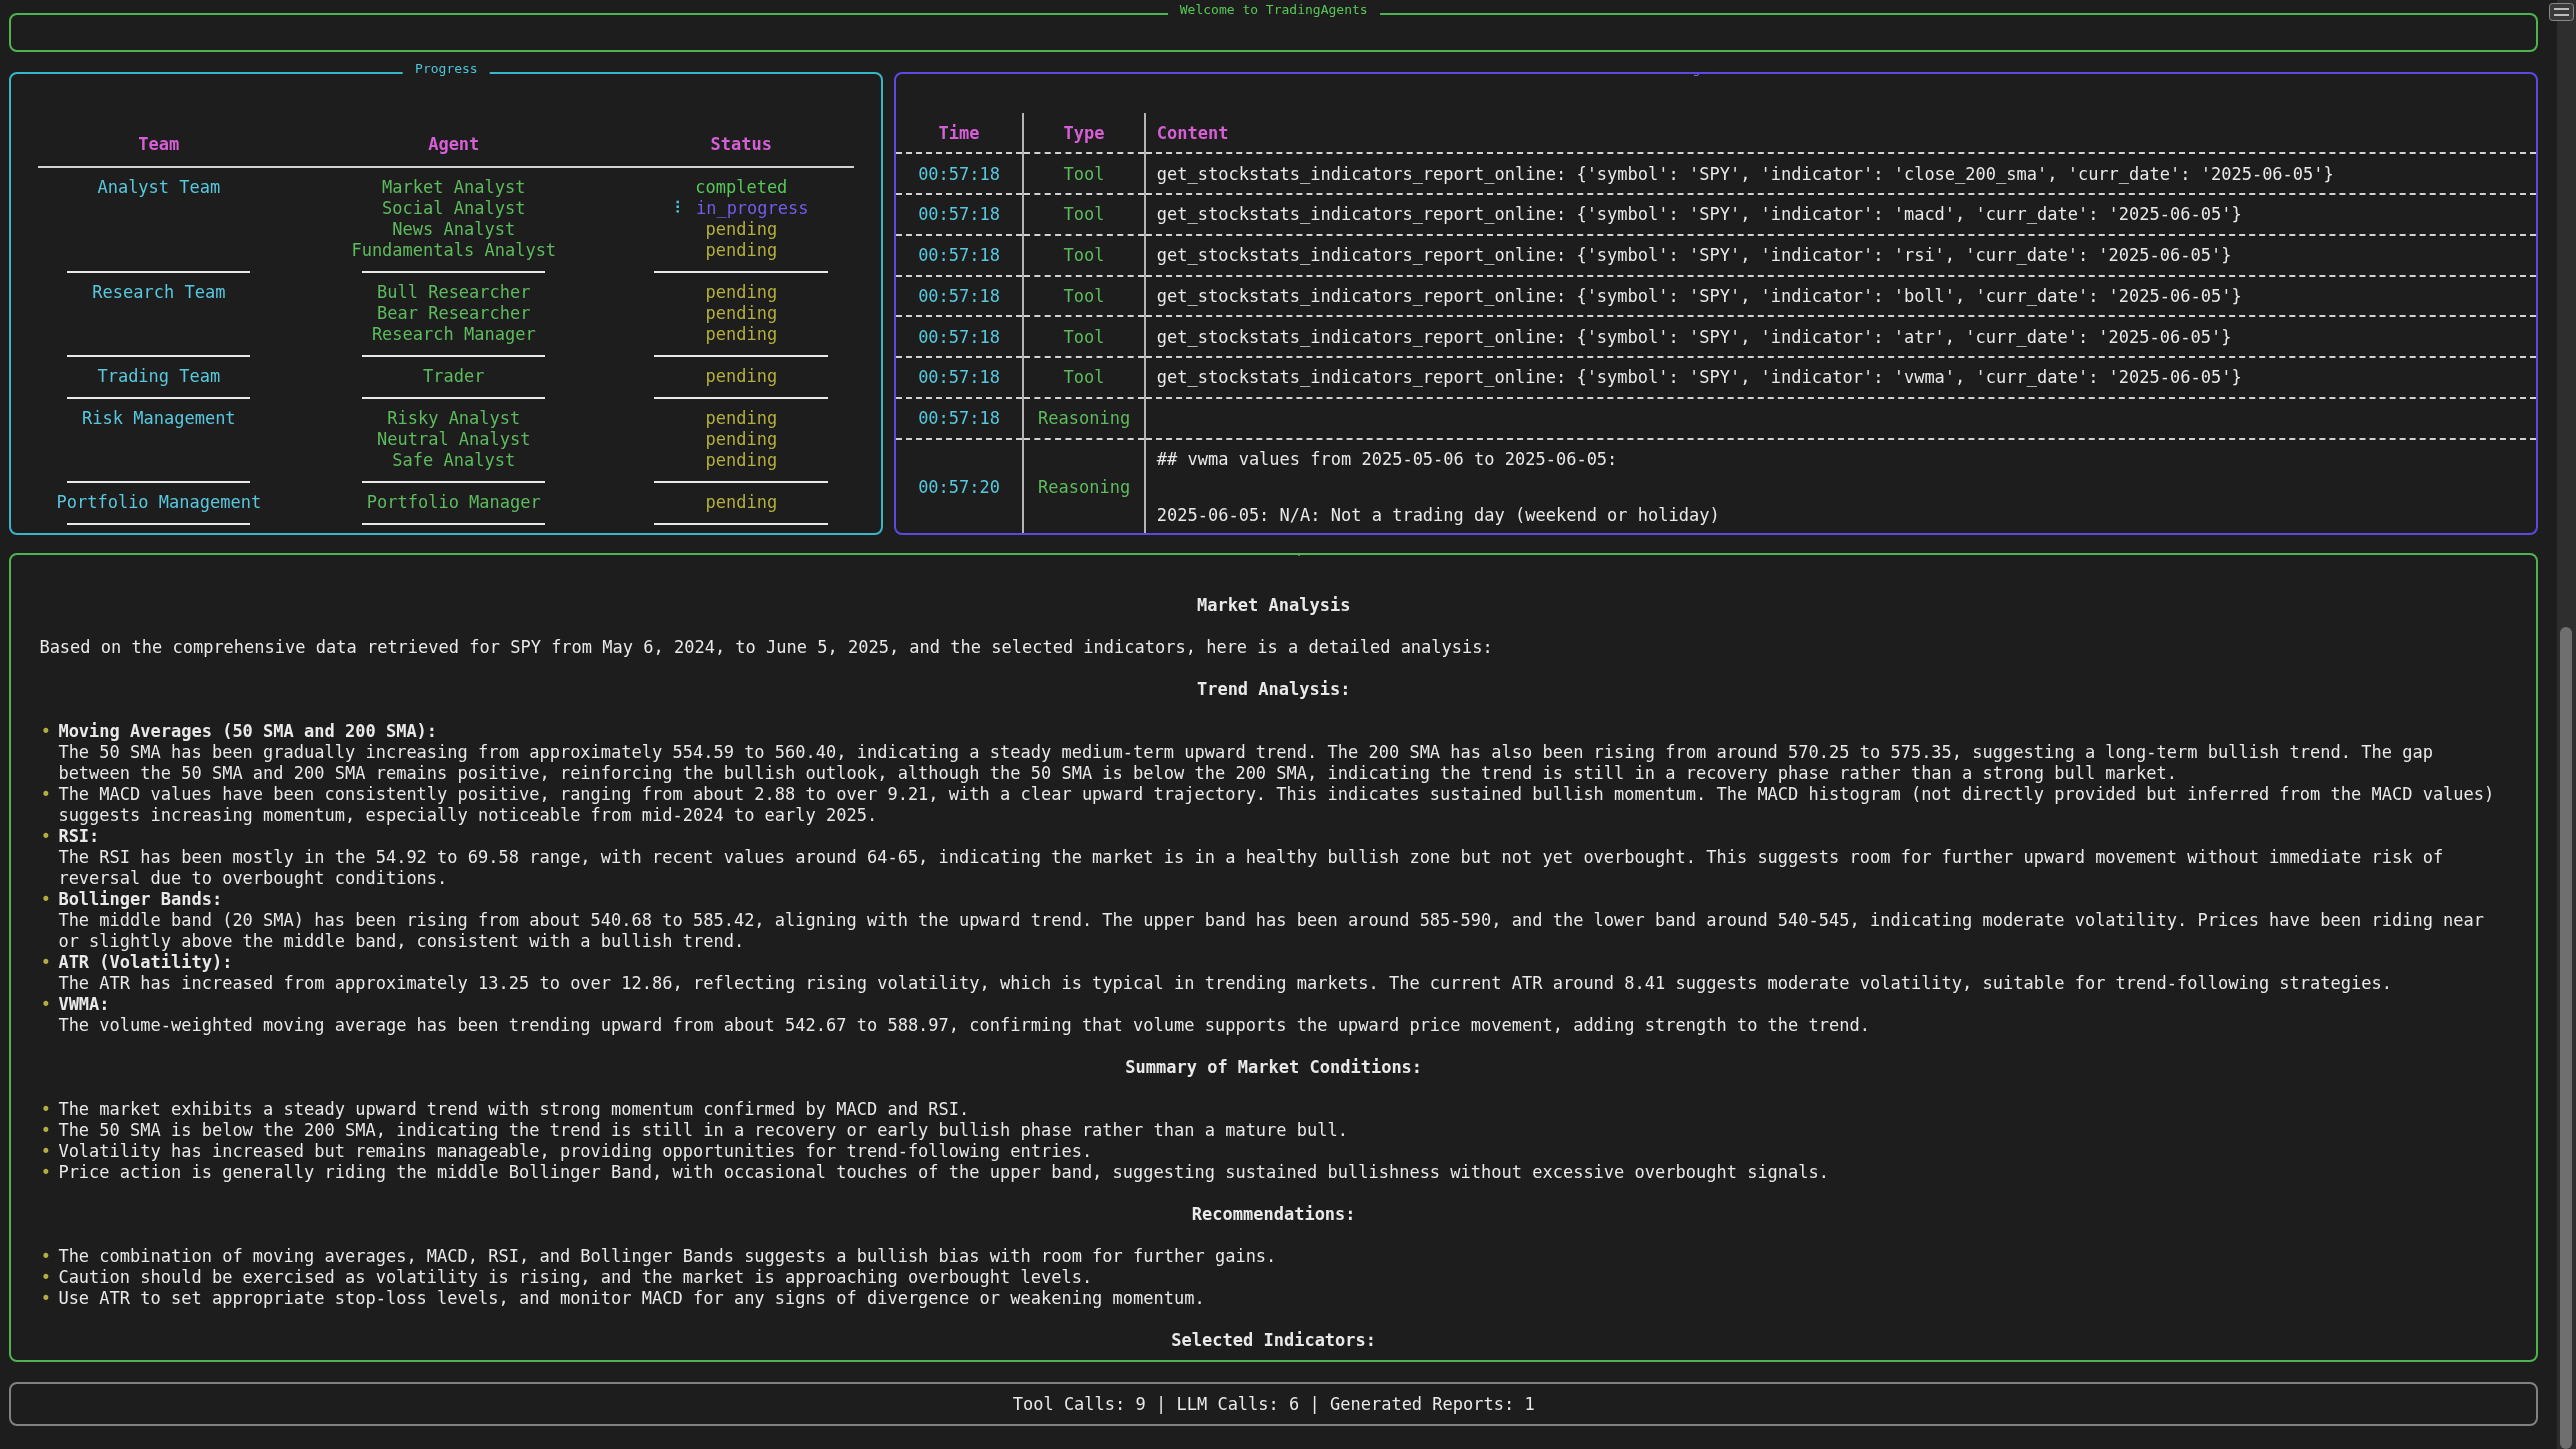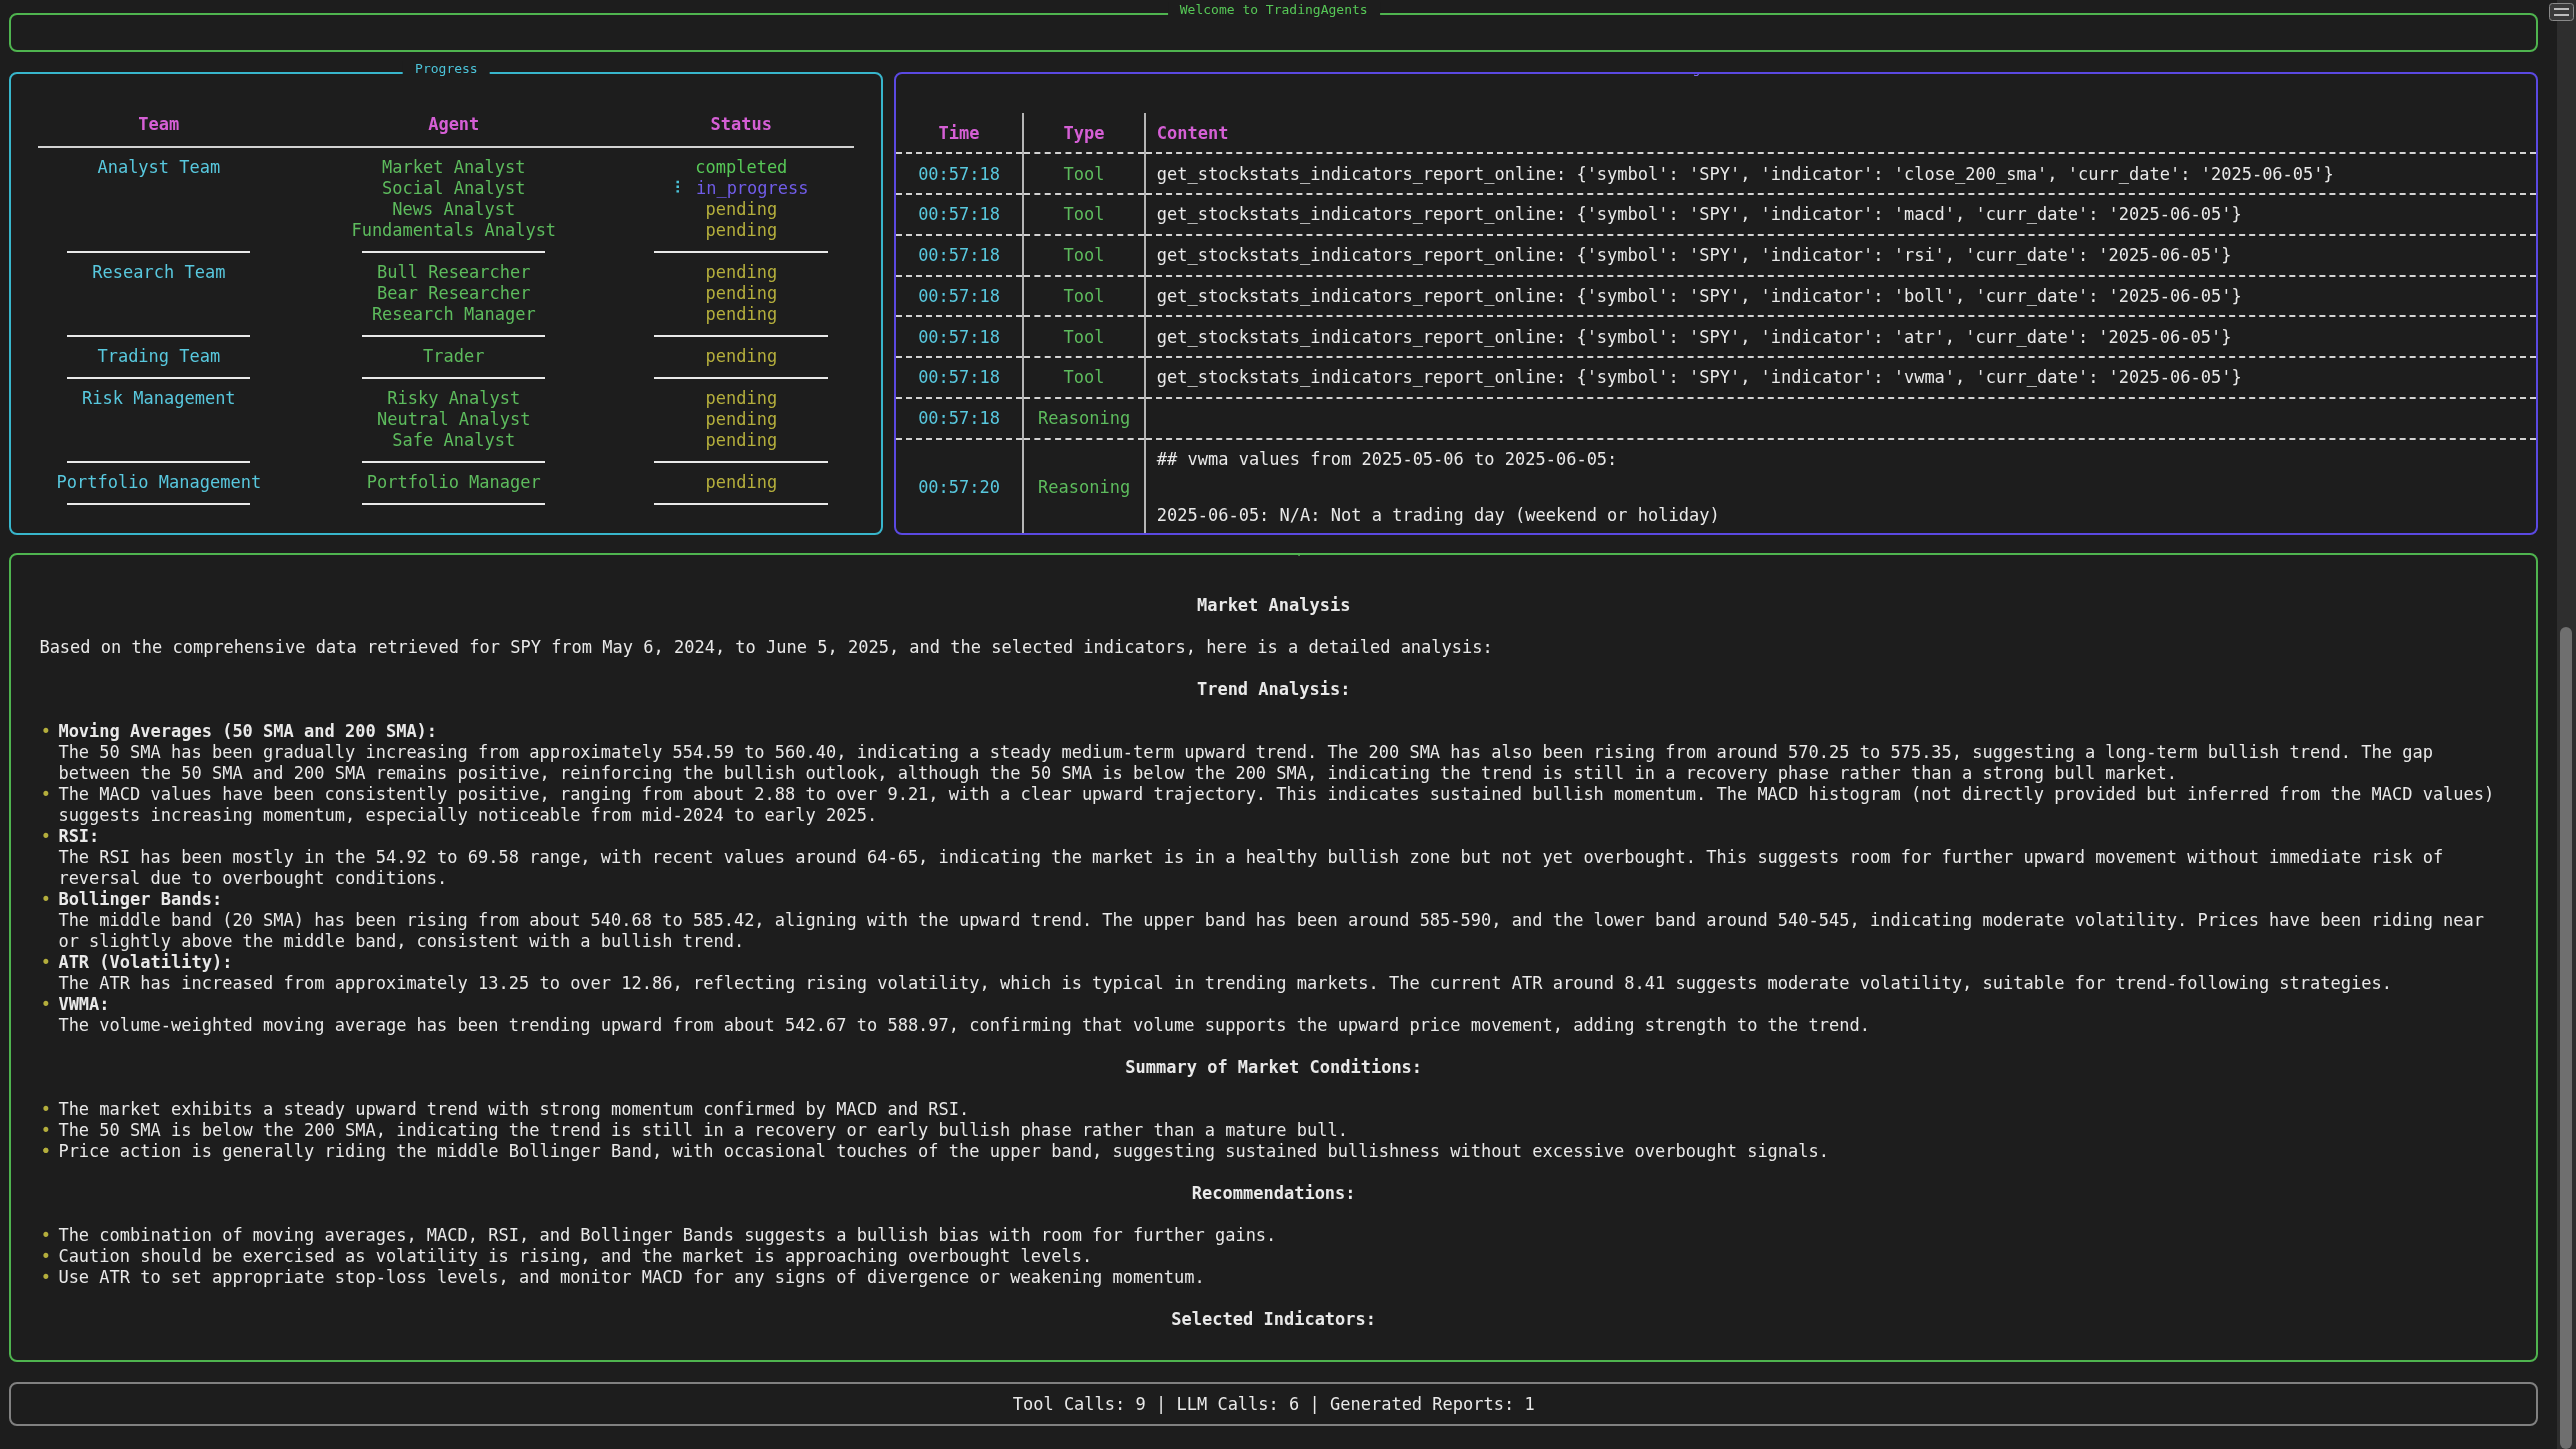--- a/index.html
+++ b/index.html
@@ -29,21 +29,21 @@
   
   .welcome { margin: 13.4px 38px 0 9.4px; height: 39px; border-color: #4fb44f; }
   .welcome .panel-title { color: #57c857; }
   
   .main-row { display: flex; gap: 10.7px; margin: 20px 38px 0 9.4px; height: 463px; }
   .progress-panel { width: 874px; border-color: #38b6cc; flex: none; }
   .progress-panel .panel-title { color: #4cc4da; }
   .messages-panel { flex: 1; border-color: #5b49e2; overflow: hidden; }
   .messages-panel .panel-title { color: #7e68f0; }
   
-  .ptable { padding-top: 39px; }
+  .ptable { padding-top: 59px; }
   .prow { display: grid; grid-template-columns: 1fr 1fr 0.95fr; }
   .phead { font-weight: bold; color: #d55fd5; text-align: center; line-height: 23px; }
   .phead-sep { border-bottom: 2px solid #d2d2d2; margin: 9.4px 27px 9.4px 27px; }
   .team-cell { color: #58c8de; text-align: center; line-height: 21px; }
   .agent-col, .status-col { text-align: center; line-height: 21px; }
   .agent-col div { color: #5dbb5d; }
   .status-completed { color: #57c857; }
   .status-pending { color: #b4ae3c; }
   .status-inprogress { color: #705ce8; }
   .spinner { color: #4cc4da; margin-right: 9.4px; }
@@ -295,21 +295,21 @@
       <li>
         <span class="dot">•</span>
         <div class="li-label">VWMA:</div>
         <div>The volume-weighted moving average has been trending upward from about 542.67 to 588.97, confirming that volume supports the upward price movement, adding strength to the trend.</div>
       </li>
     </ul>
     <div class="rc-heading">Summary of Market Conditions:</div>
     <ul class="rlist">
       <li><span class="dot">•</span><span>The market exhibits a steady upward trend with strong momentum confirmed by MACD and RSI.</span></li>
       <li><span class="dot">•</span><span>The 50 SMA is below the 200 SMA, indicating the trend is still in a recovery or early bullish phase rather than a mature bull.</span></li>
-      <li><span class="dot">•</span></li>
+      <li><span class="dot">•</span><span>Volatility has increased but remains manageable, providing opportunities for trend-following entries.</span></li>
       <li><span class="dot">•</span><span>Price action is generally riding the middle Bollinger Band, with occasional touches of the upper band, suggesting sustained bullishness without excessive overbought signals.</span></li>
     </ul>
     <div class="rc-heading">Recommendations:</div>
     <ul class="rlist">
       <li><span class="dot">•</span><span>The combination of moving averages, MACD, RSI, and Bollinger Bands suggests a bullish bias with room for further gains.</span></li>
       <li><span class="dot">•</span><span>Caution should be exercised as volatility is rising, and the market is approaching overbought levels.</span></li>
       <li><span class="dot">•</span><span>Use ATR to set appropriate stop-loss levels, and monitor MACD for any signs of divergence or weakening momentum.</span></li>
     </ul>
     <div class="rc-heading">Selected Indicators:</div>
   </div>

